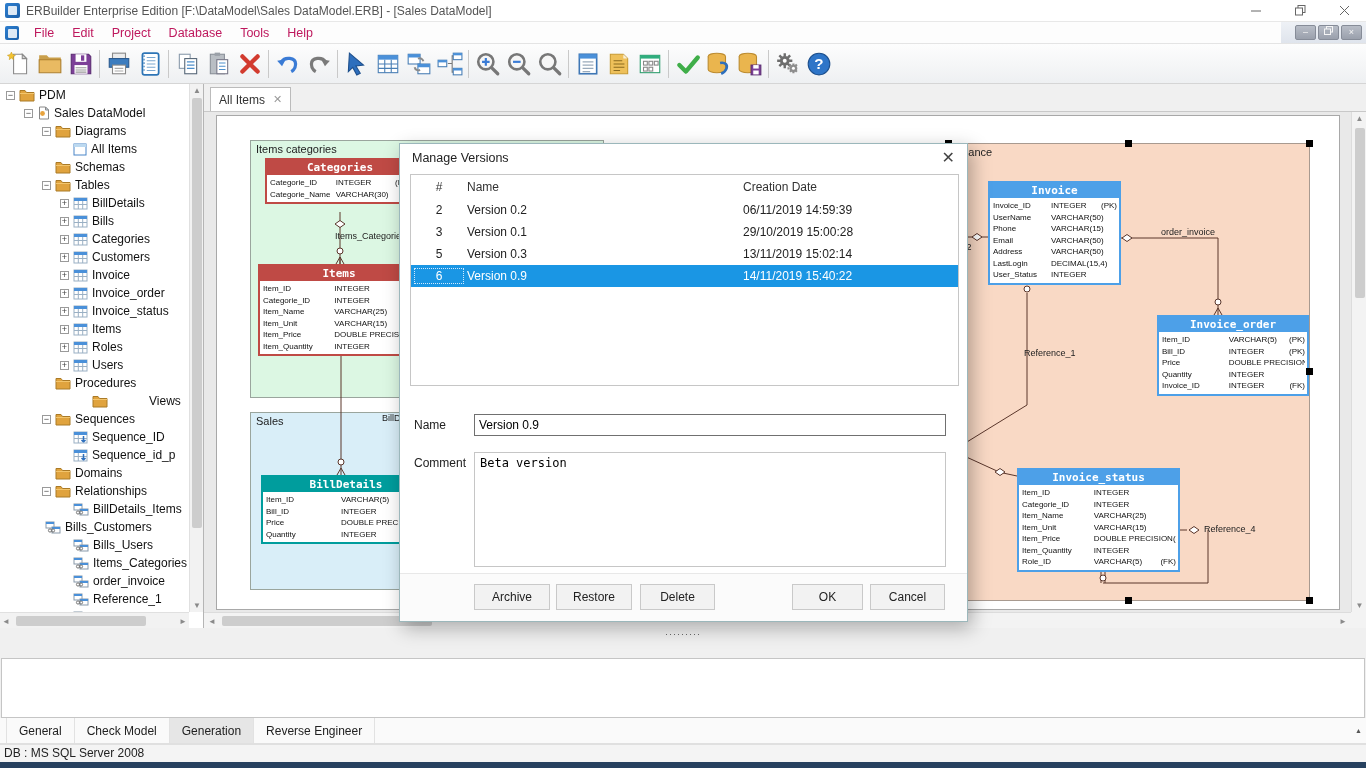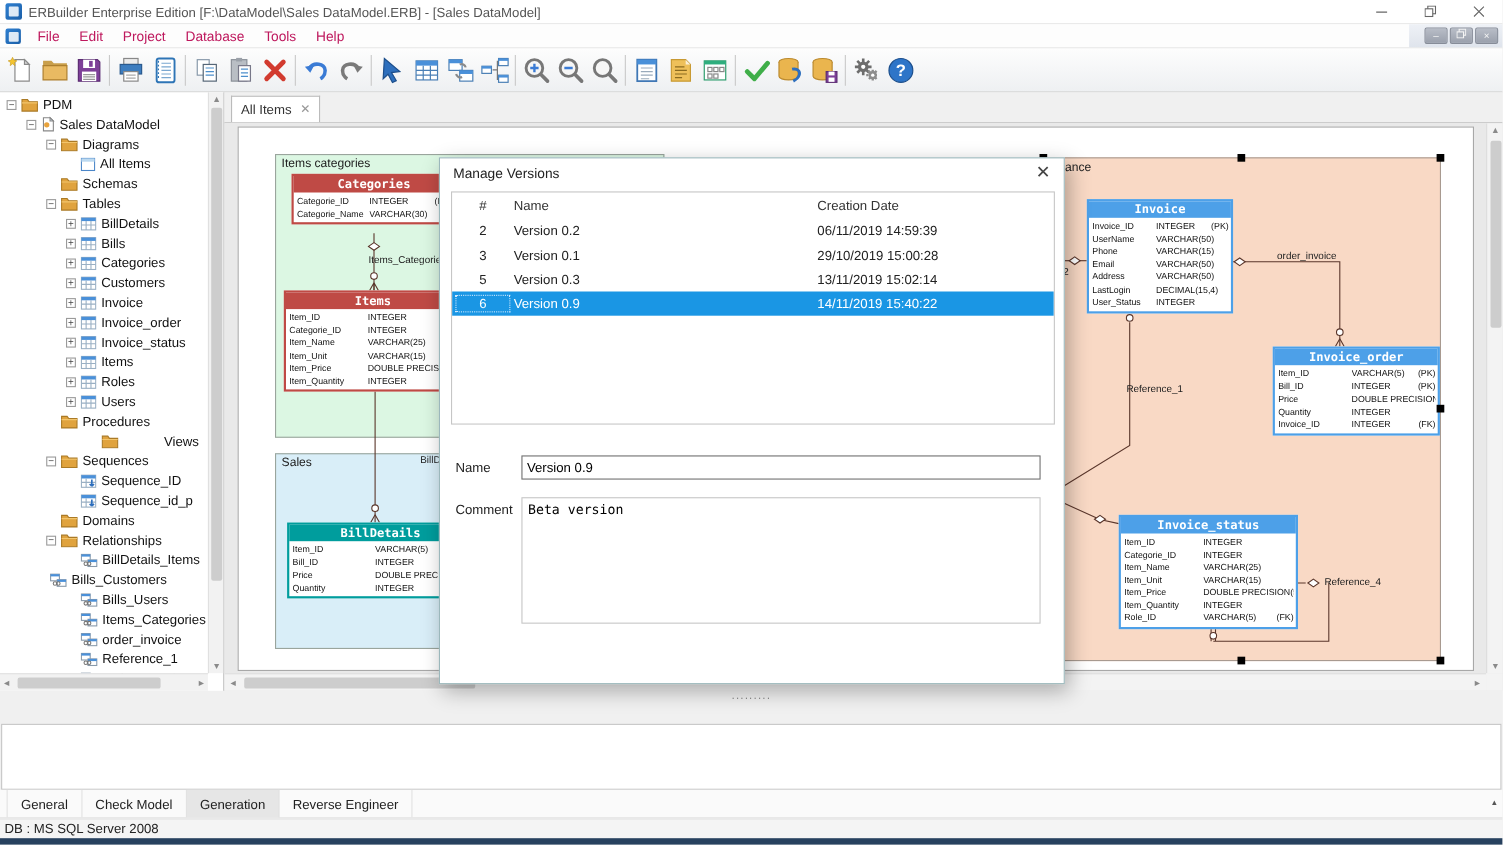--- a/index.html
+++ b/index.html
@@ -1002,20 +1002,27 @@
         <div class="vrow sel">
           <div>6</div>
           <div>Version 0.9</div>
           <div>14/11/2019 15:40:22</div>
         </div>
       </div>
     <div class="dlg-label" style="top:274px;">Name</div>
     <input class="dlg-input" id="nameinput" value="Version 0.9" style="">
     <div class="dlg-label" style="top:312px;">Comment</div>
     <textarea class="dlg-textarea" style="">Beta version</textarea>
+    <div class="dlg-footer">
+      <button class="dlg-btn" style="left:74px; width:76px;">Archive</button>
+      <button class="dlg-btn" style="left:156px; width:76px;">Restore</button>
+      <button class="dlg-btn" style="left:240px; width:75px;">Delete</button>
+      <button class="dlg-btn" style="left:392px; width:71px;">OK</button>
+      <button class="dlg-btn" style="left:470px; width:75px;">Cancel</button>
+    </div>
   </div>
 
   <div class="splitter">·········</div>
   <div class="gap"></div>
   <div class="output"></div>
   <div class="btabs" id="btabs">
       <div class="btab">General</div>
       <div class="btab">Check Model</div>
       <div class="btab active">Generation</div>
       <div class="btab">Reverse Engineer</div>

